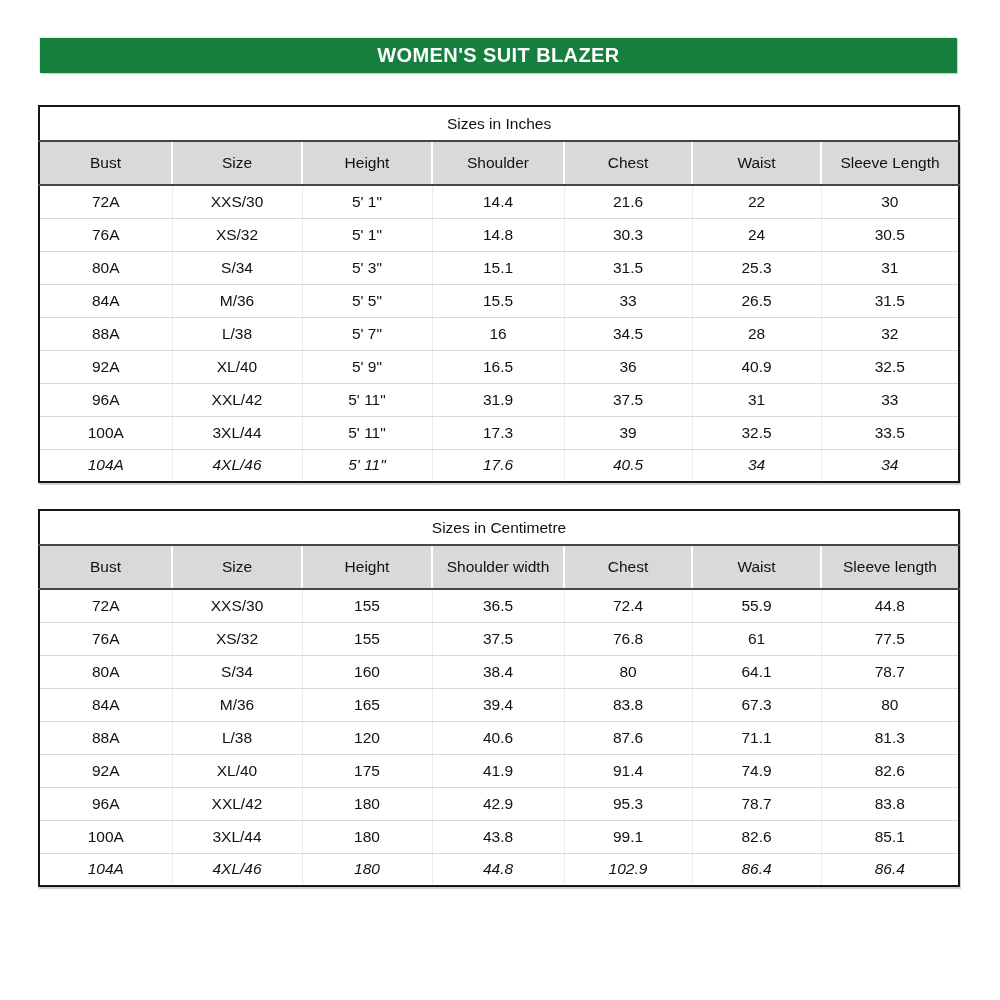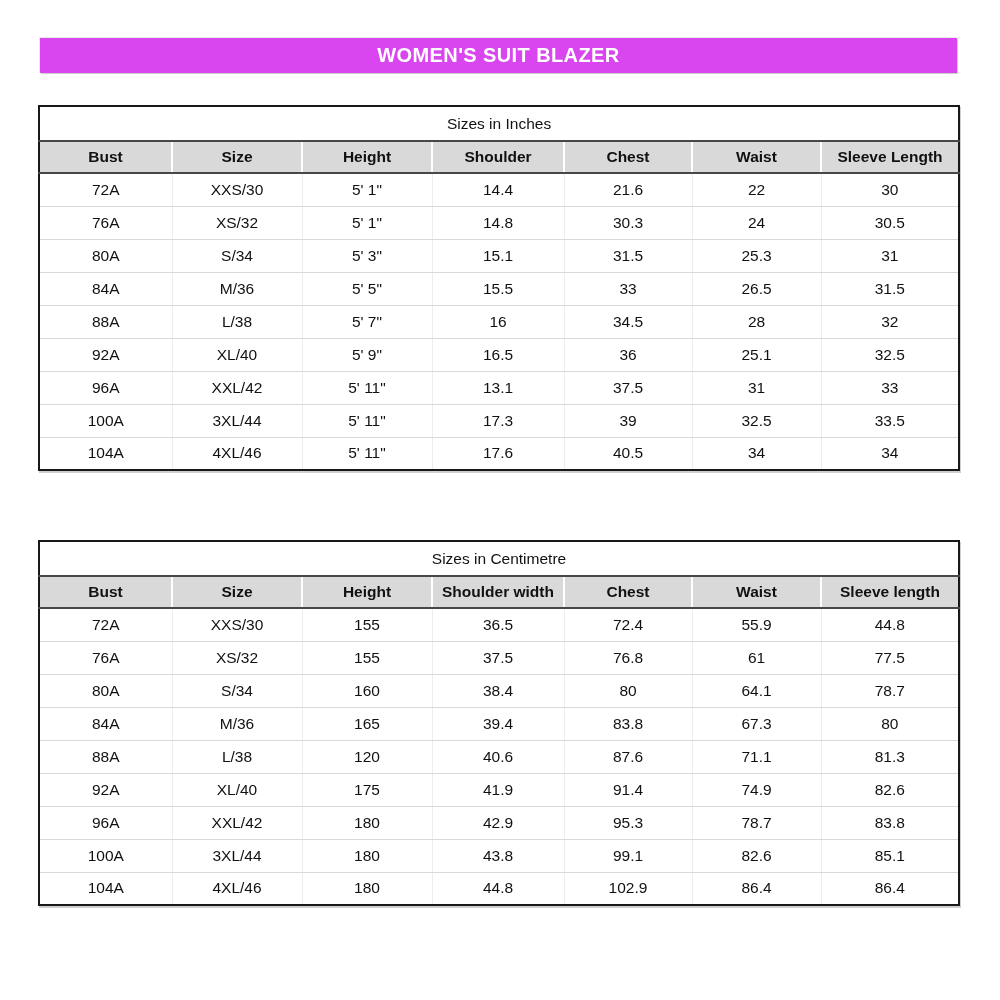--- a/index.html
+++ b/index.html
@@ -2,57 +2,57 @@
 <html><head>
 <meta charset="utf-8">
 <style>
   * { margin:0; padding:0; box-sizing:border-box; }
   html, body { width:1000px; height:1000px; background:#ffffff;
     font-family:"Liberation Sans", sans-serif; color:#111; }
   body { position:relative; }
 
   .banner {
     position:absolute; left:40px; top:38px; width:917px; height:35px;
-    background:#d946ef; color:#ffffff;
+    background:#15803d; color:#ffffff;
     display:flex; align-items:center; justify-content:center;
     font-size:20px; font-weight:700; letter-spacing:0.4px;
     box-shadow:-1px -1px 0 #e8e8e8, 1px 1px 0 #cfcfcf;
   }
 
   .table-wrap { position:absolute; left:38px; width:920px; }
   .table-wrap.inches { top:105px; }
-  .table-wrap.cm     { top:540px; }
+  .table-wrap.cm     { top:509px; }
 
   table.sizes {
     width:100%; border-collapse:collapse; table-layout:fixed;
     border:2px solid #181818; background:#bef264;
     box-shadow:1px 2px 0 #cfcfcf;
   }
   col.c1{width:133px;} col.c2{width:130px;} col.c3{width:130px;}
   col.c4{width:132px;} col.c5{width:128px;} col.c6{width:129px;}
   col.c7{width:138px;}
 
   tr.title-row td {
     height:35px; text-align:center; vertical-align:middle;
     font-size:15.5px; border-bottom:2px solid #474747; background:#ffffff;
   }
   tr.header-row th {
-    height:32px; text-align:center; vertical-align:middle;
-    font-size:15.5px; font-weight:700; background:#d9d9d9;
+    height:44px; text-align:center; vertical-align:middle;
+    font-size:15.5px; font-weight:400; background:#d9d9d9;
     border-bottom:2px solid #474747; border-left:2px solid #ffffff;
   }
   tr.header-row th:first-child { border-left:none; }
 
   tbody td {
     height:33px; text-align:center; vertical-align:middle;
     font-size:15.5px; background:#ffffff;
     border-bottom:1px solid #d9d9d9; border-left:1px solid #ececec;
   }
   tbody td:first-child { border-left:none; }
-  tbody tr:last-child td { border-bottom:none; }
+  tbody tr:last-child td { border-bottom:none;font-style:italic; }
 </style>
 </head>
 <body>
 
 <div class="banner">
   <span>WOMEN'S SUIT BLAZER</span>
 </div>
 
 <div class="table-wrap inches">
   <table class="sizes">
@@ -124,28 +124,28 @@
           <td>34.5</td>
           <td>28</td>
           <td>32</td>
         </tr>
         <tr>
           <td>92A</td>
           <td>XL/40</td>
           <td>5' 9"</td>
           <td>16.5</td>
           <td>36</td>
-          <td>25.1</td>
+          <td>40.9</td>
           <td>32.5</td>
         </tr>
         <tr>
           <td>96A</td>
           <td>XXL/42</td>
           <td>5' 11"</td>
-          <td>13.1</td>
+          <td>31.9</td>
           <td>37.5</td>
           <td>31</td>
           <td>33</td>
         </tr>
         <tr>
           <td>100A</td>
           <td>3XL/44</td>
           <td>5' 11"</td>
           <td>17.3</td>
           <td>39</td>

